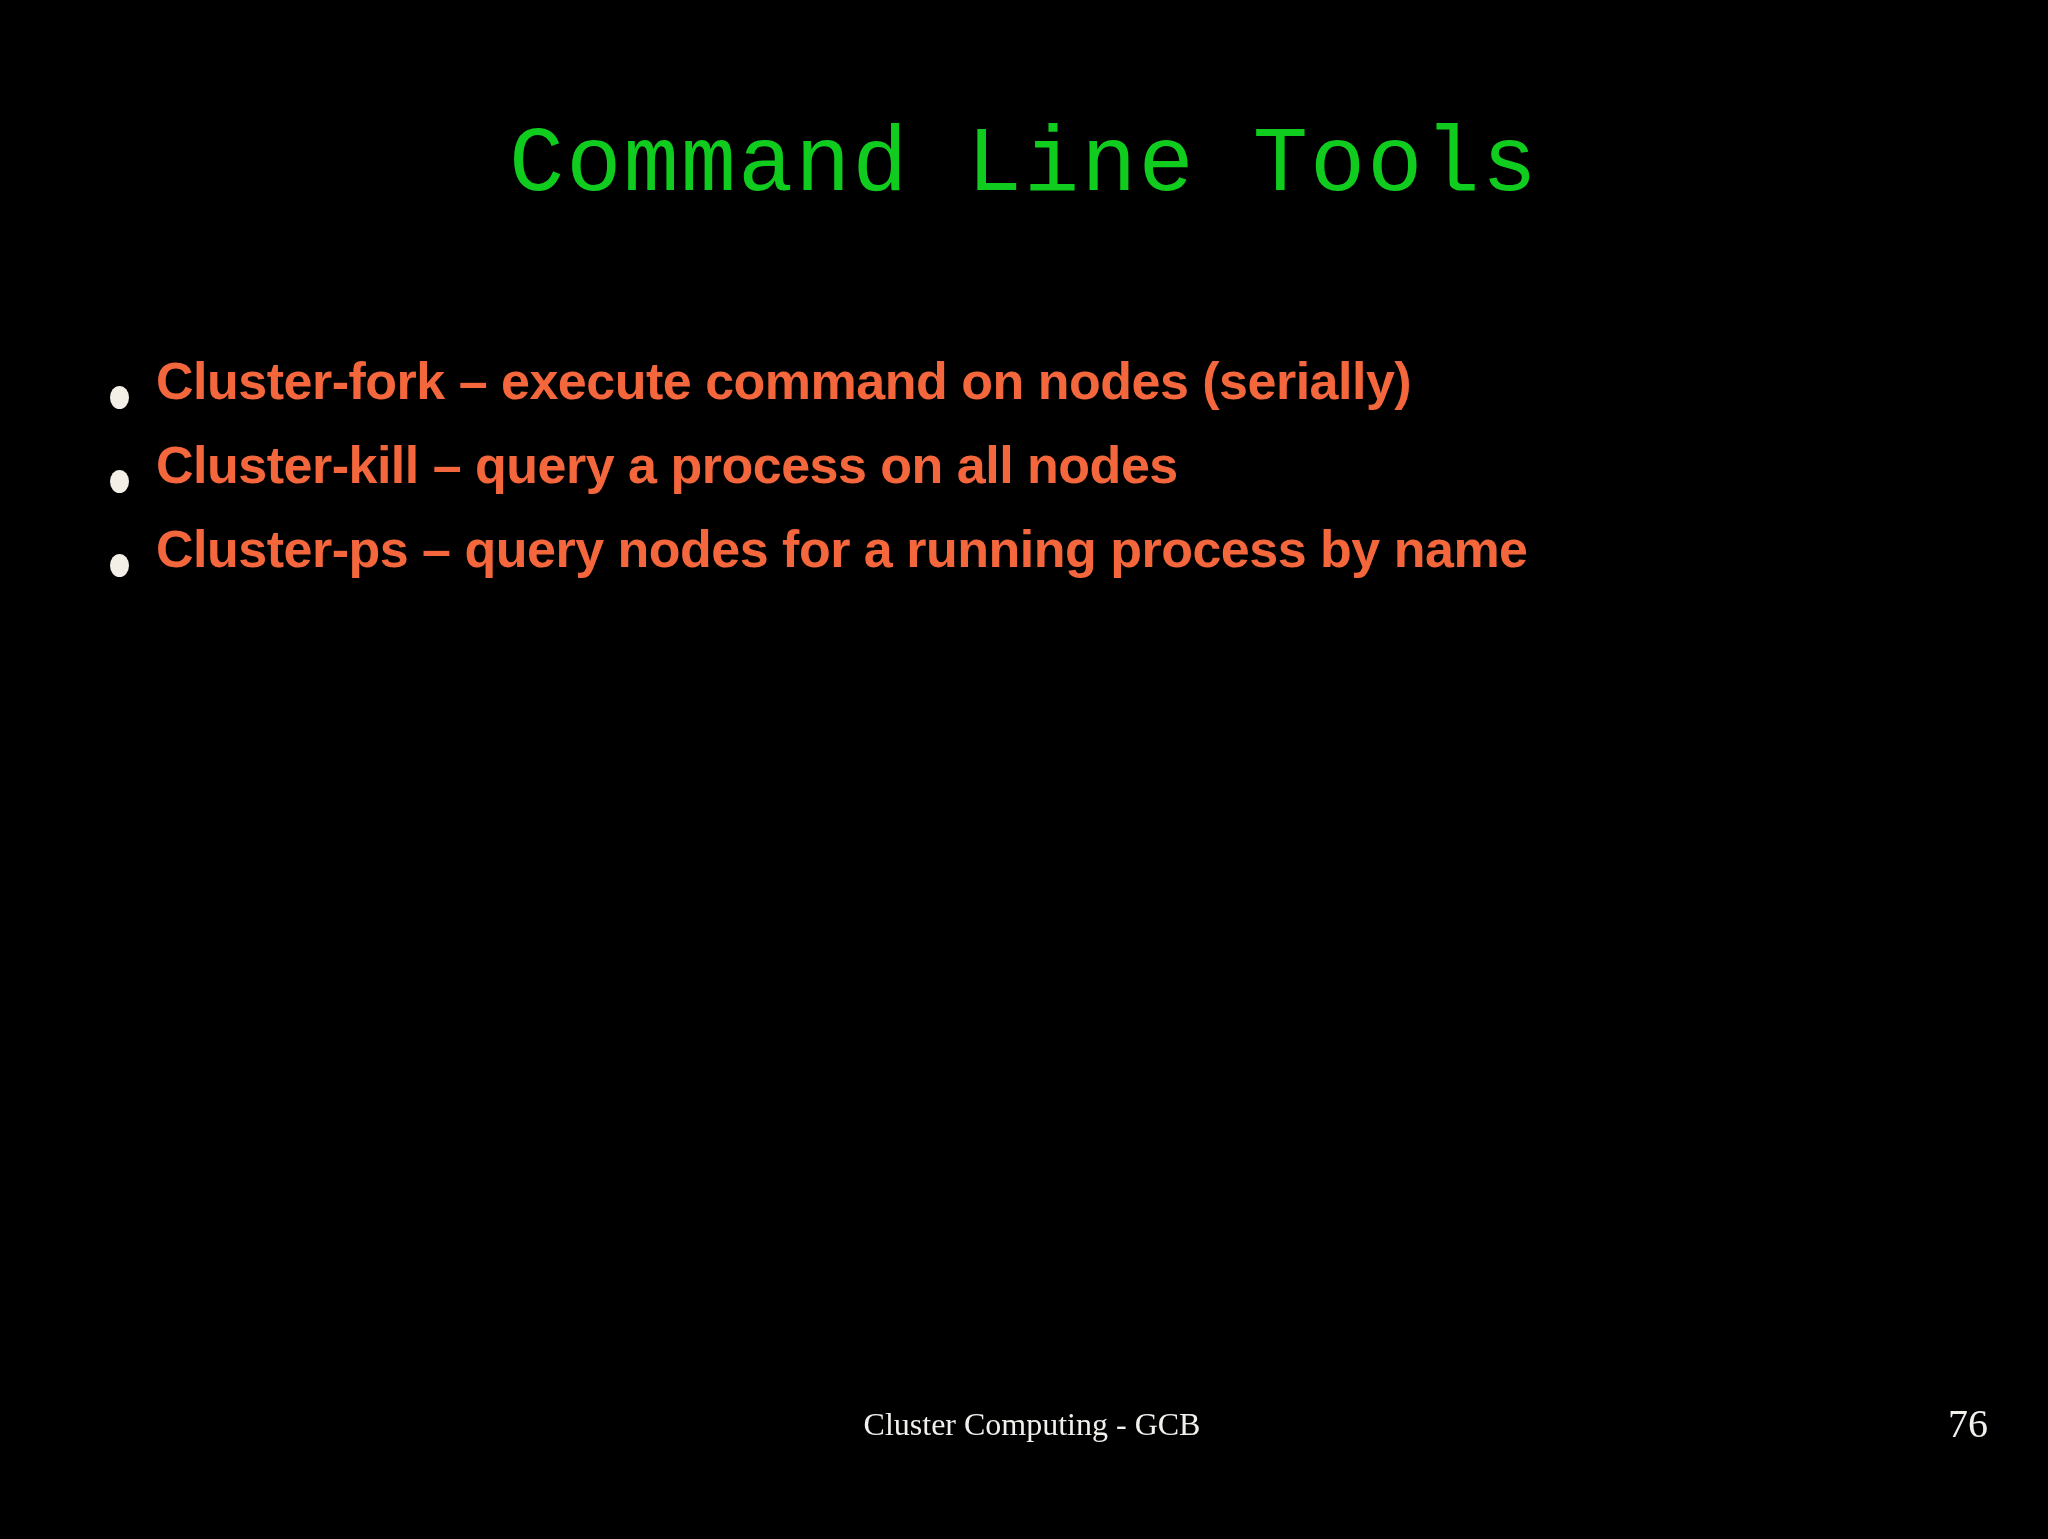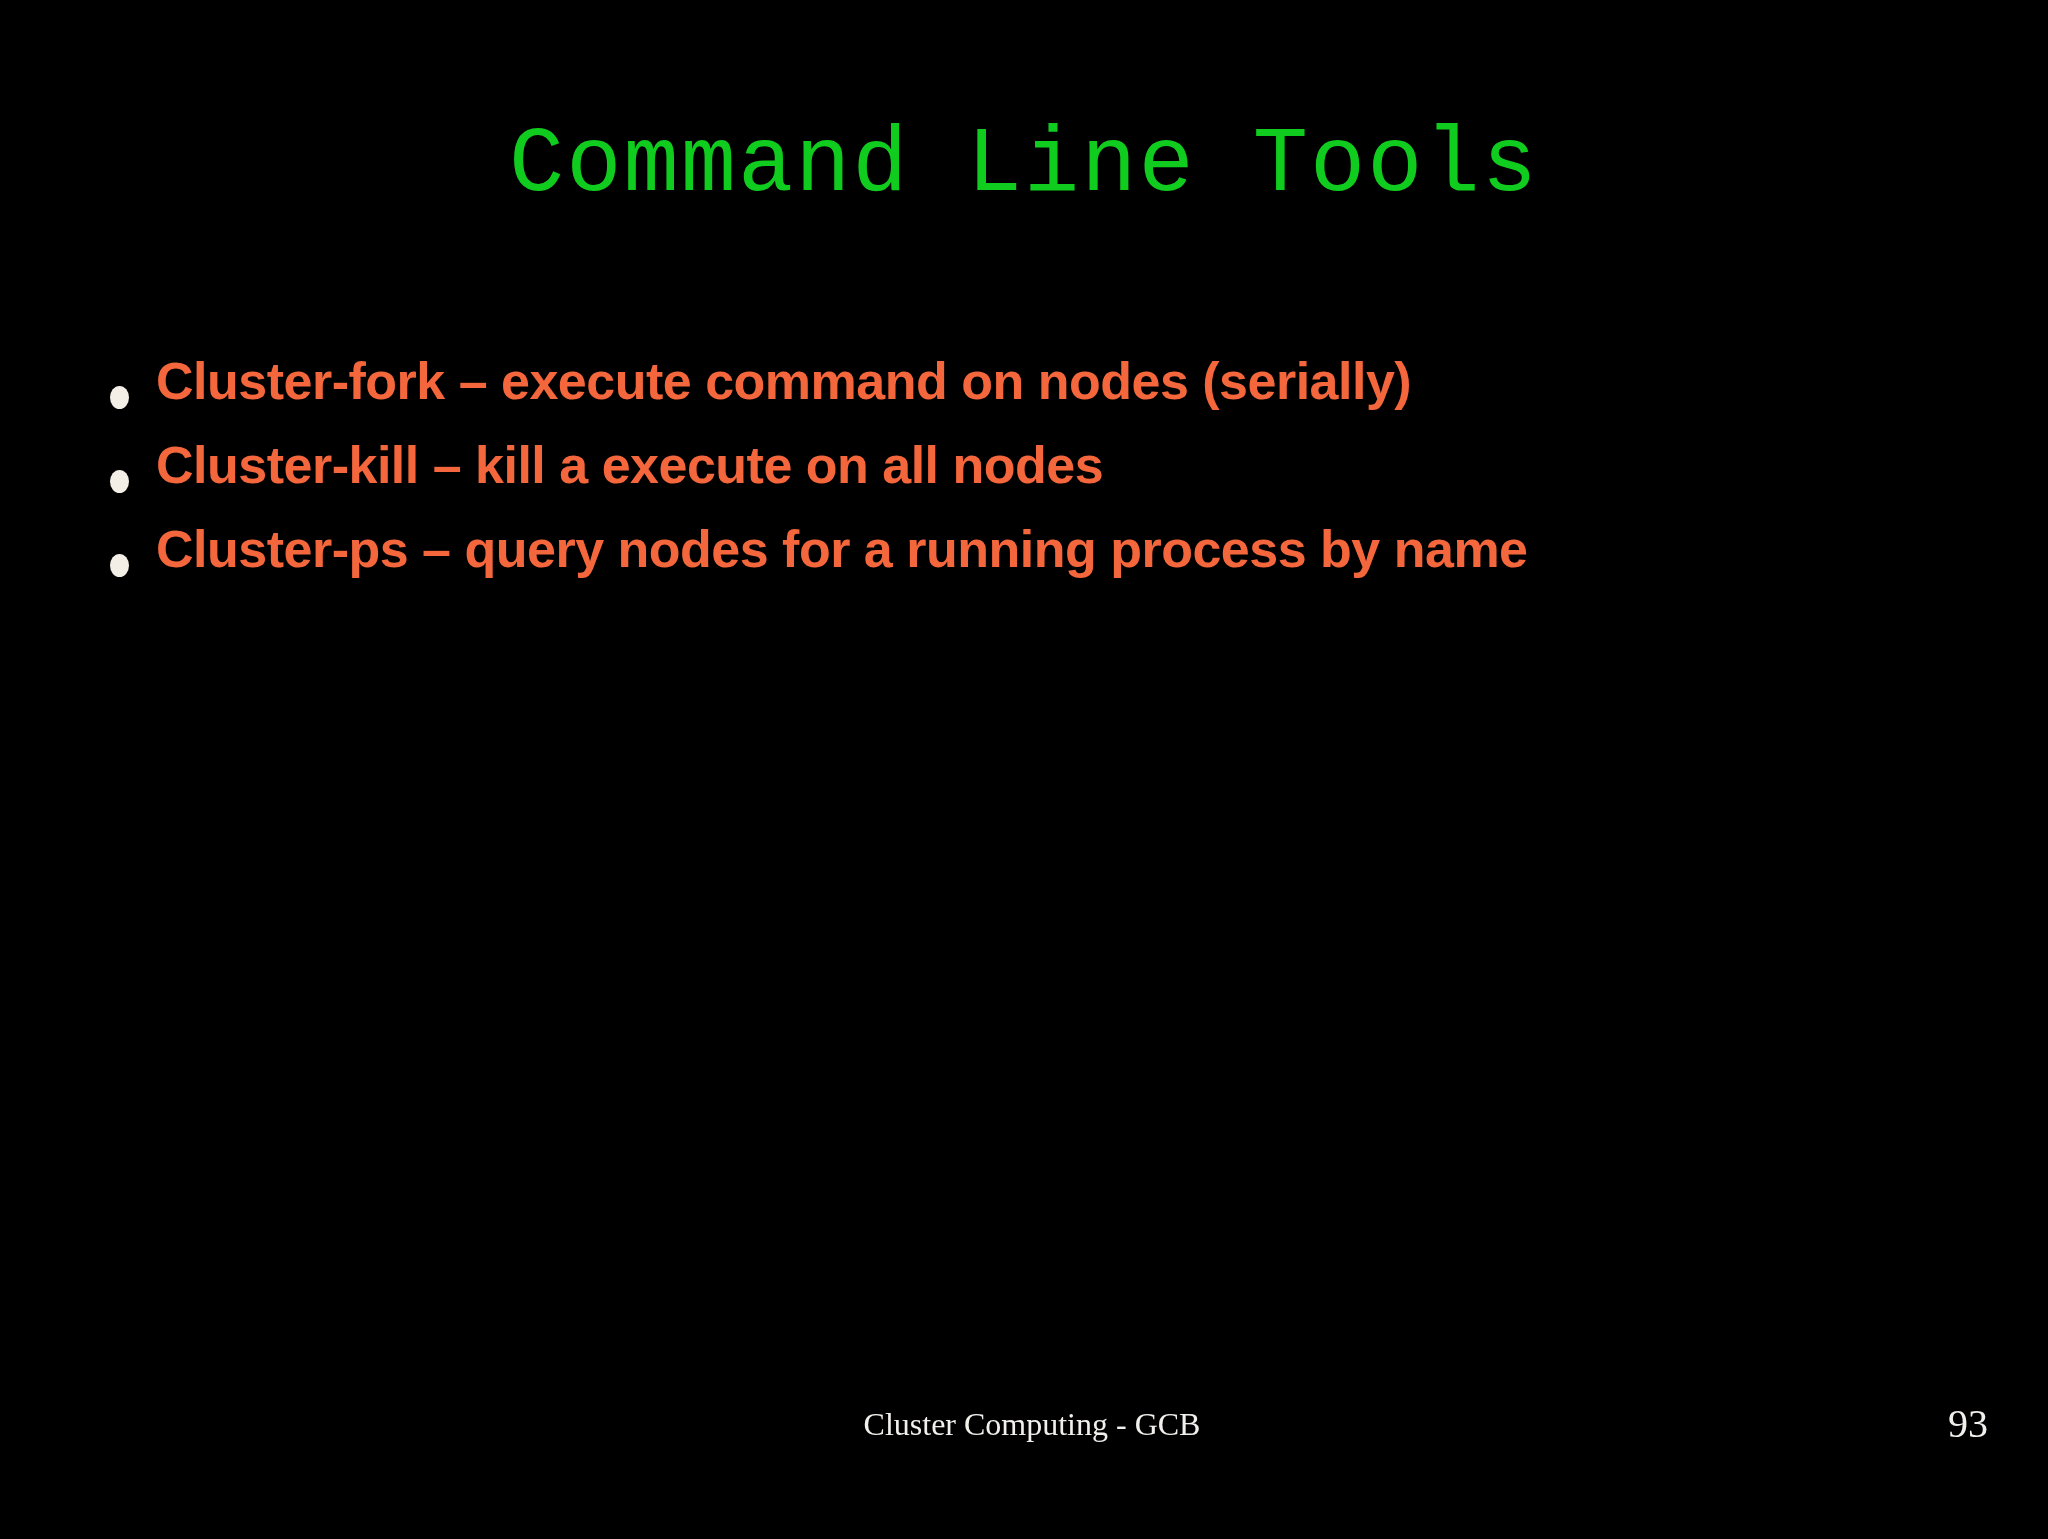--- a/index.html
+++ b/index.html
@@ -121,29 +121,29 @@
 
   <ul class="body-list">
 
     <li class="bullet-row">
       <span class="bullet-marker"></span>
       <span class="bullet-text">Cluster-fork – execute command on nodes (serially)</span>
     </li>
 
     <li class="bullet-row">
       <span class="bullet-marker"></span>
-      <span class="bullet-text">Cluster-kill – kill a execute on all nodes</span>
+      <span class="bullet-text">Cluster-kill – query a process on all nodes</span>
     </li>
 
 
     <li class="bullet-row">
       <span class="bullet-marker"></span>
       <span class="bullet-text">Cluster-ps – query nodes for a running process by name</span>
     </li>
 
   </ul>
 
   <div class="footer">
     <div class="footer-center">Cluster Computing - GCB</div>
-    <div class="footer-page">93</div>
+    <div class="footer-page">76</div>
   </div>
 
 </div>
 
 </body></html>

